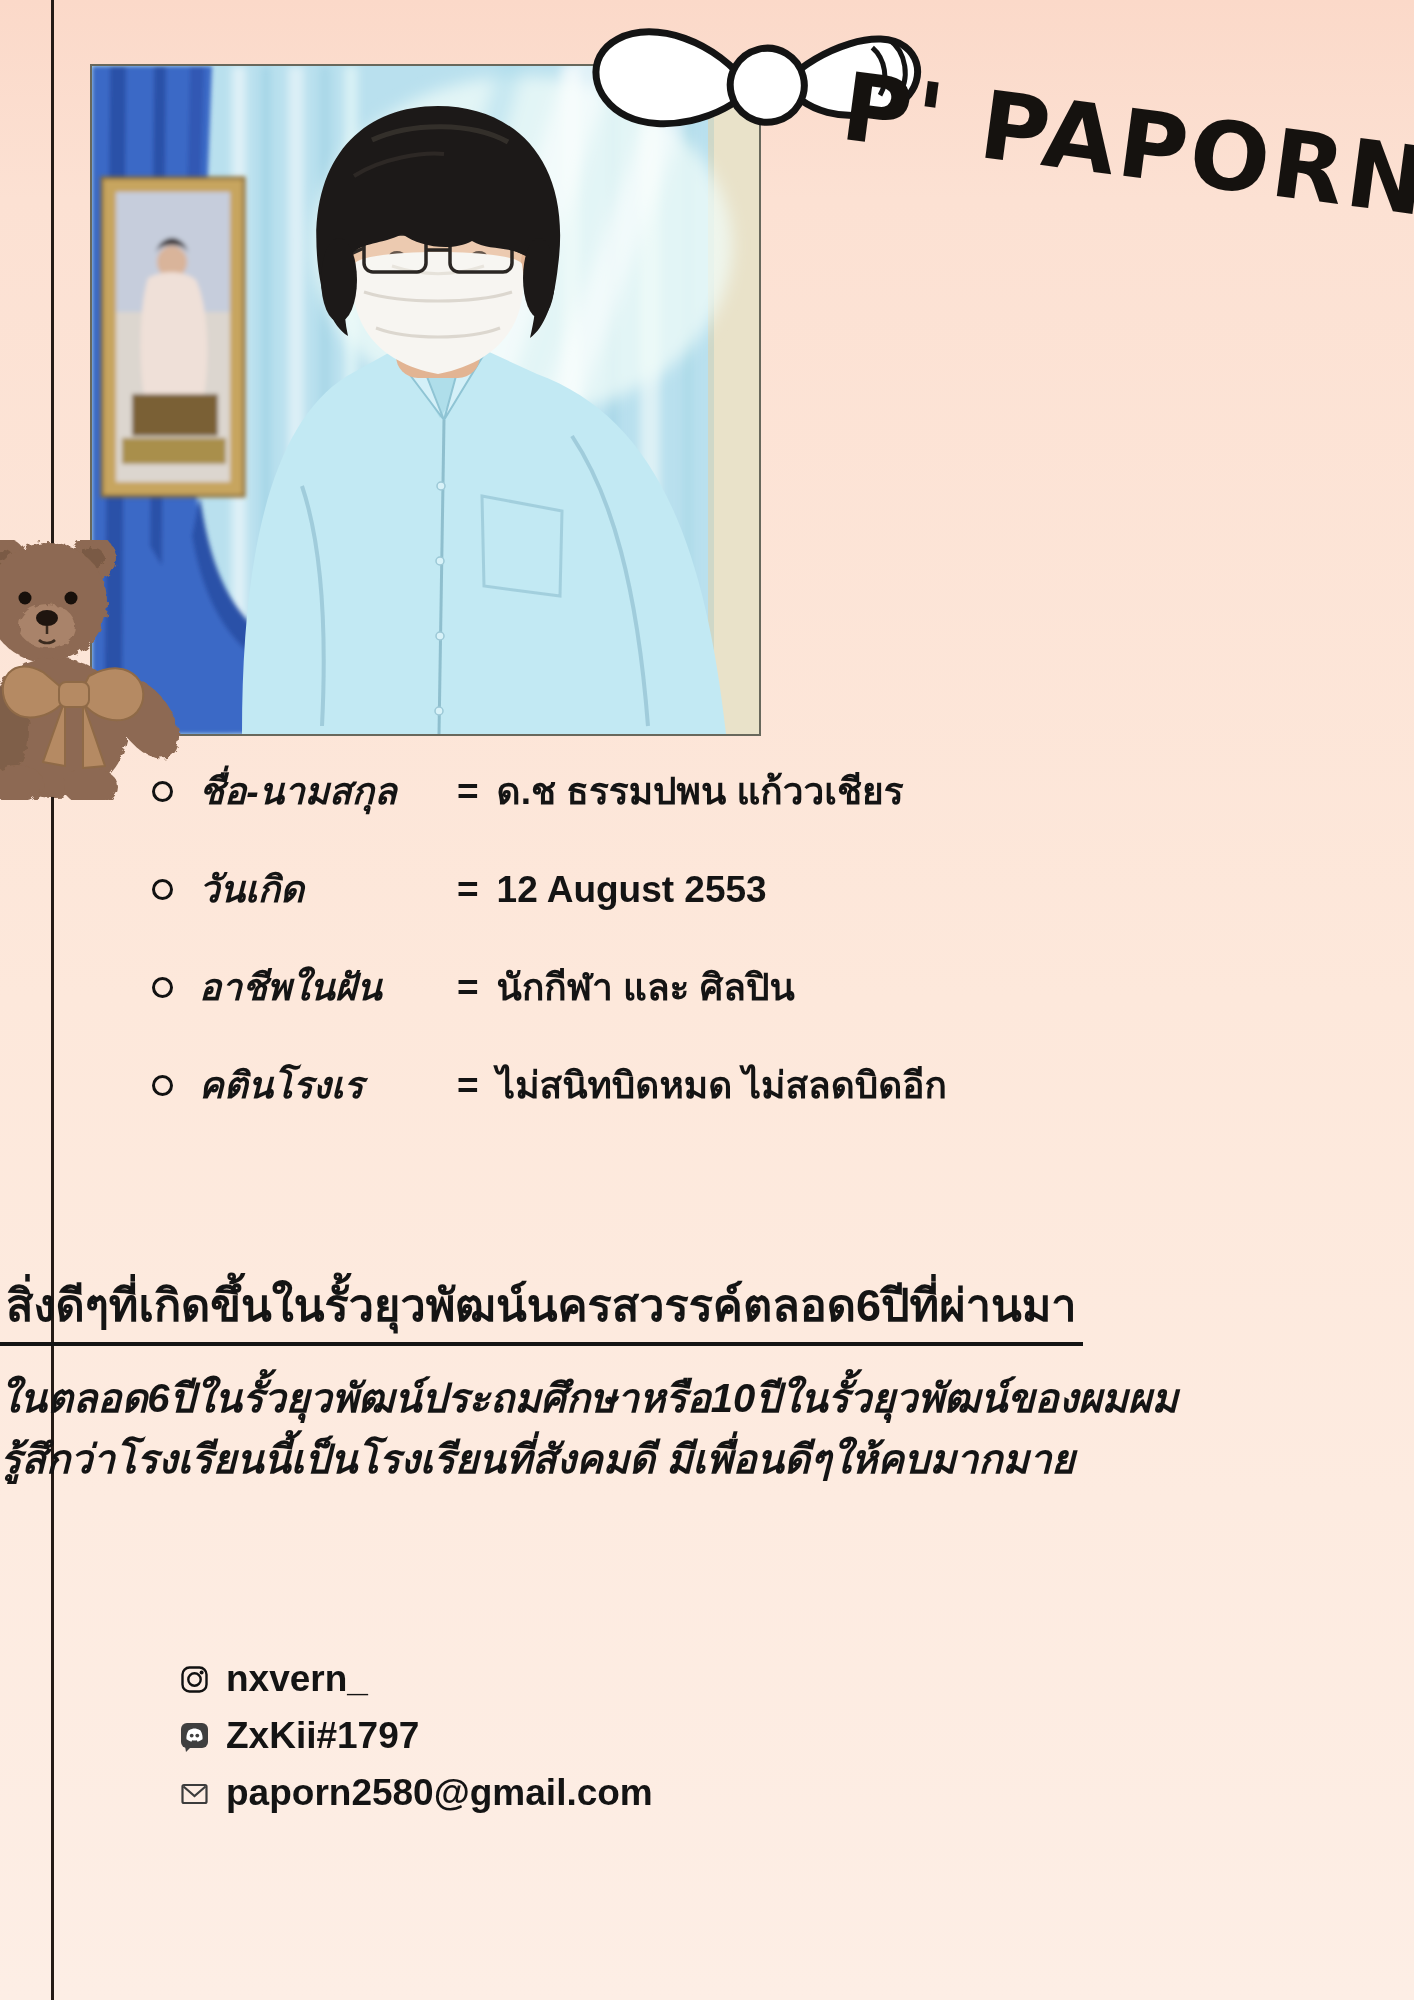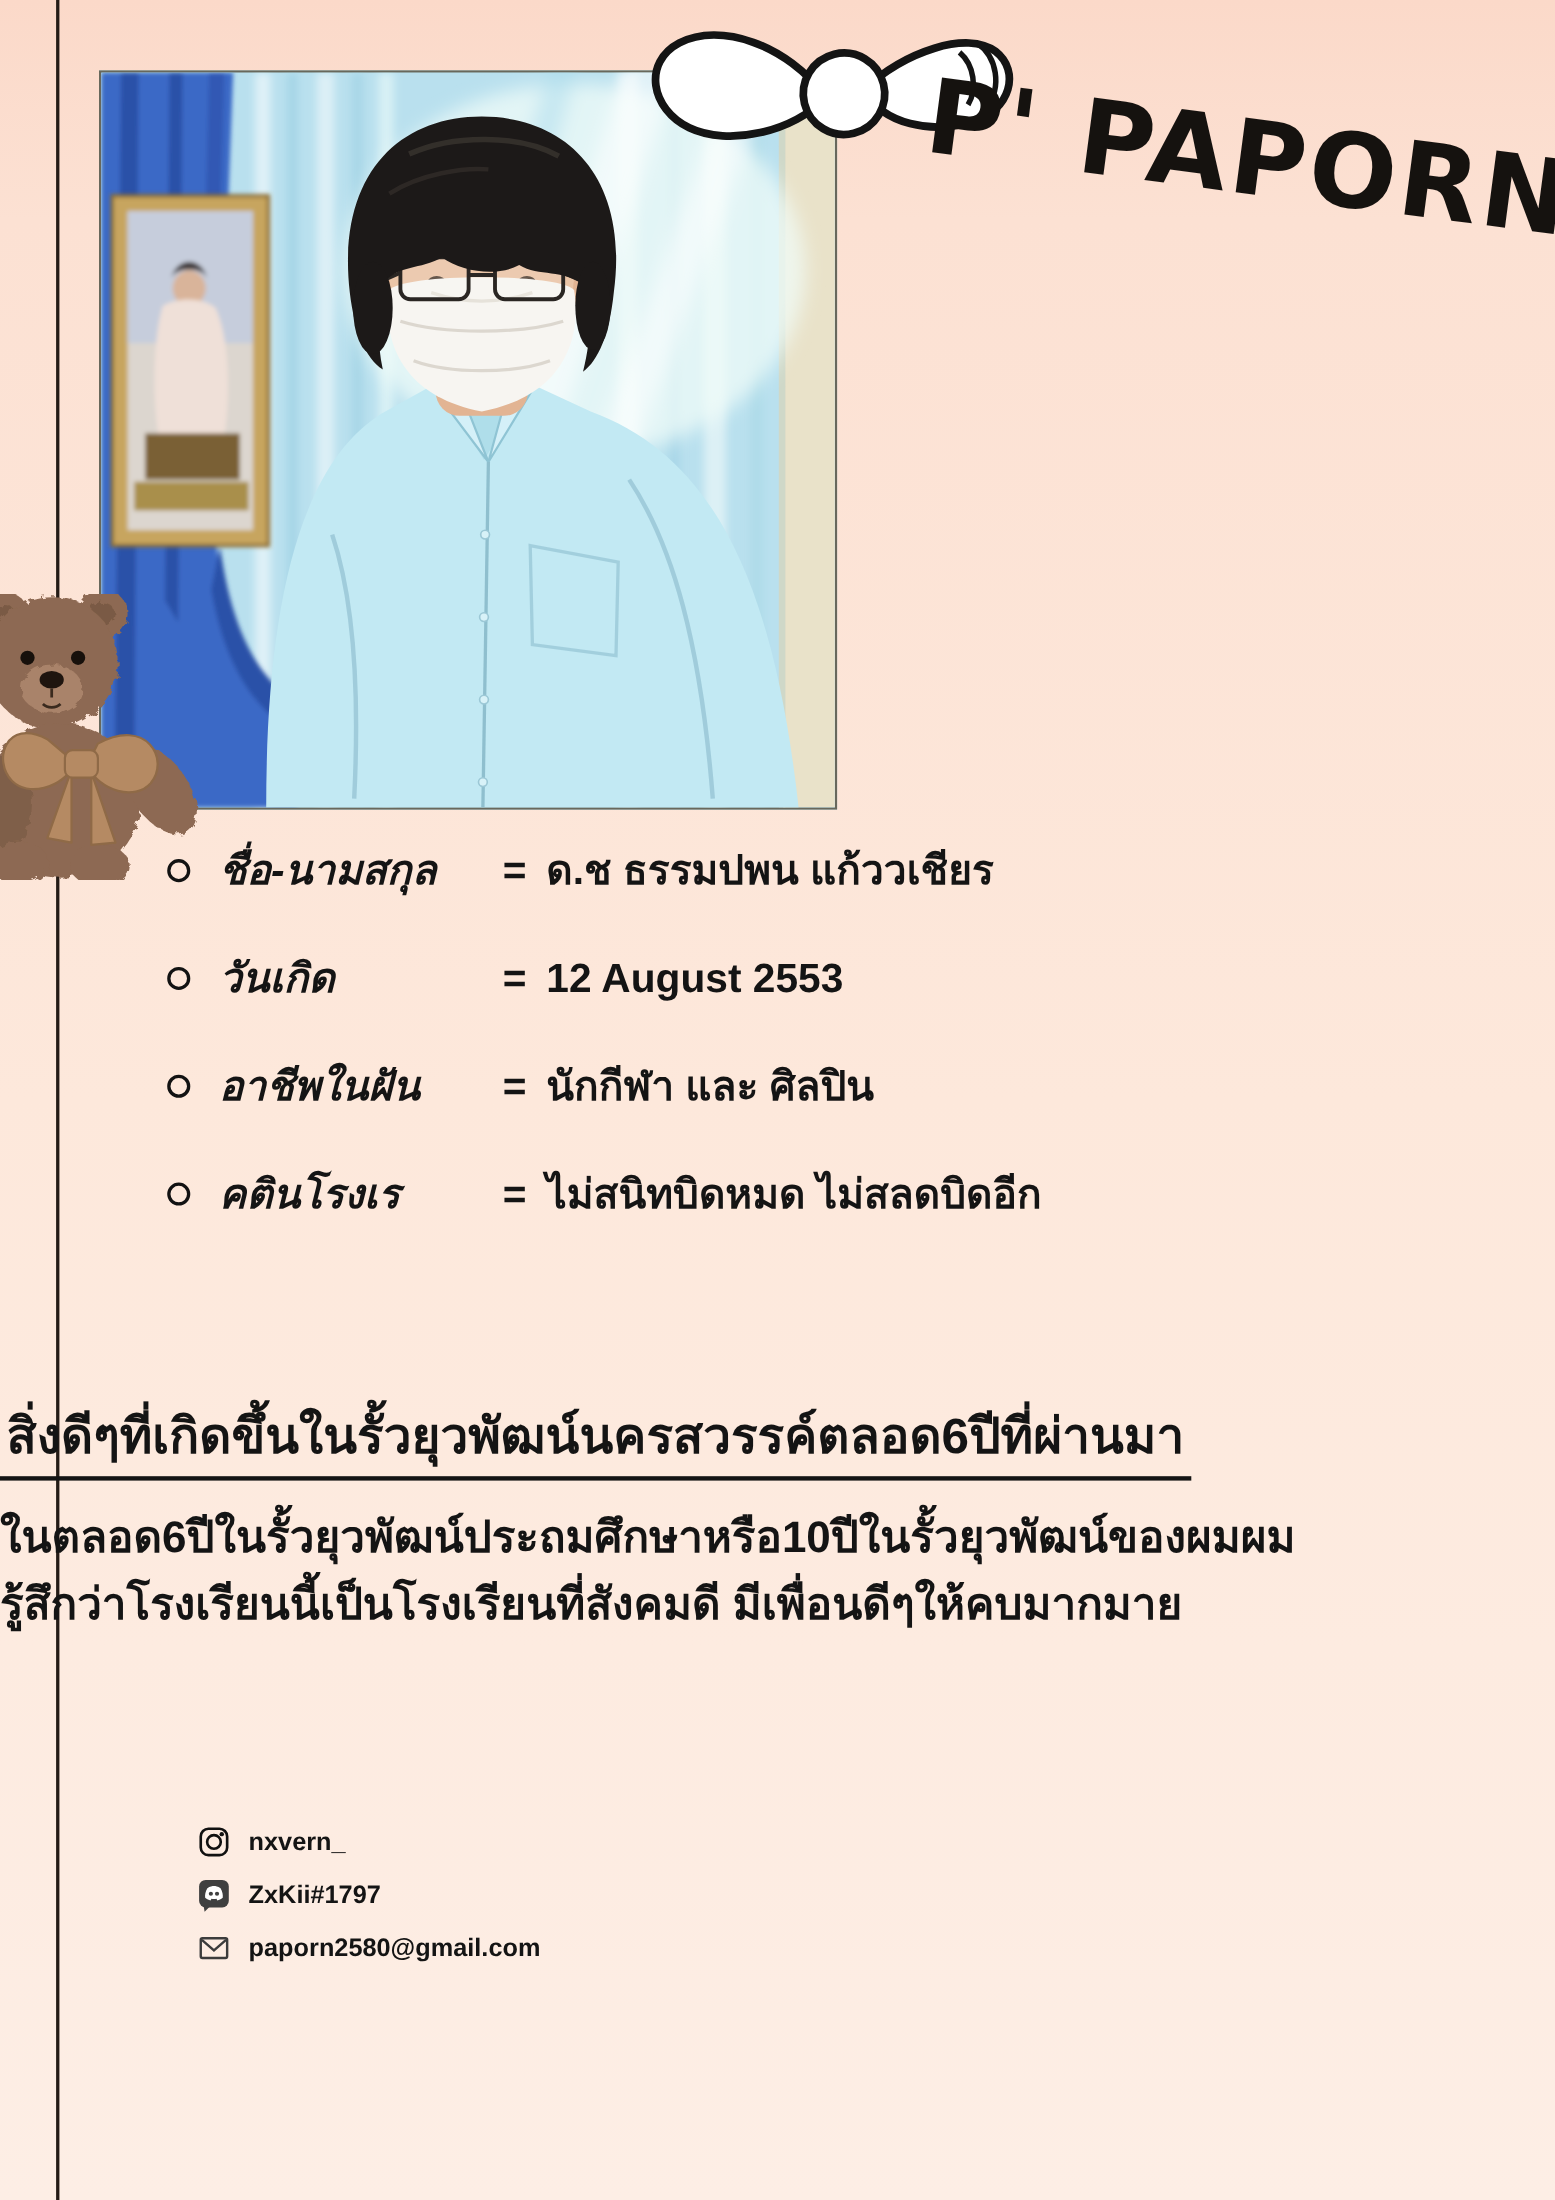--- a/index.html
+++ b/index.html
@@ -37,26 +37,26 @@
     flex:0 0 15px;width:15px;height:15px;border:3px solid #121212;border-radius:50%;
     margin:13px 26px 0 0;background:transparent;
   }
   .info-label{min-width:258px;font-style:italic;}
   .info-eq{margin-right:18px;}
   .about{position:absolute;left:0;right:0;top:1278px;text-align:left;}
   .about-heading{
     display:inline-block;font-size:45px;font-weight:800;
     border-bottom:4px solid #141414;padding:0 6px 8px 6px;line-height:56px;
   }
-  .about-body{margin-top:22px;font-size:40px;font-weight:700;line-height:61px;}
+  .about-body{margin-top:22px;font-size:40px;font-weight:700;line-height:61px;font-style:italic;}
   .socials{
     position:absolute;left:178px;top:1658px;
     display:flex;flex-direction:column;gap:15px;
   }
-  .social-row{display:flex;align-items:center;gap:15px;font-size:23px;font-weight:700;cursor:pointer;}
+  .social-row{display:flex;align-items:center;gap:15px;font-size:37px;font-weight:700;cursor:pointer;}
   .social-row svg{display:block;}
 </style>
 </head>
 <body>
 
 <div class="page">
 
   <div class="vline"></div>
 
   <div class="photo">

